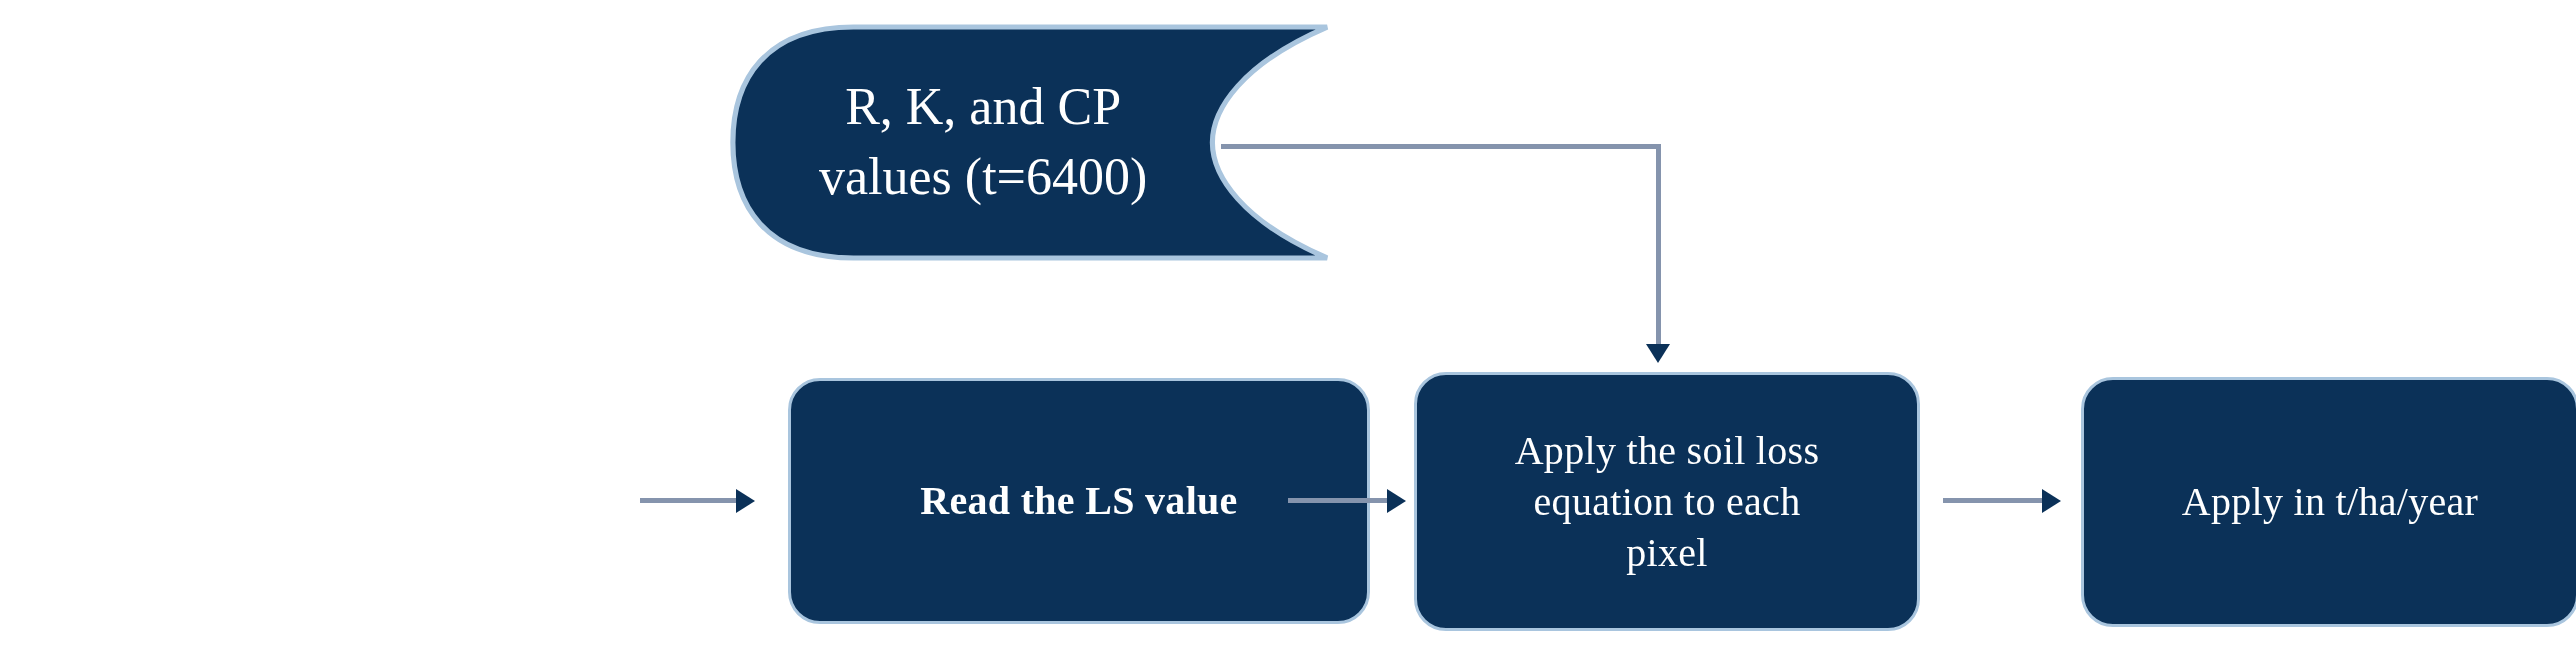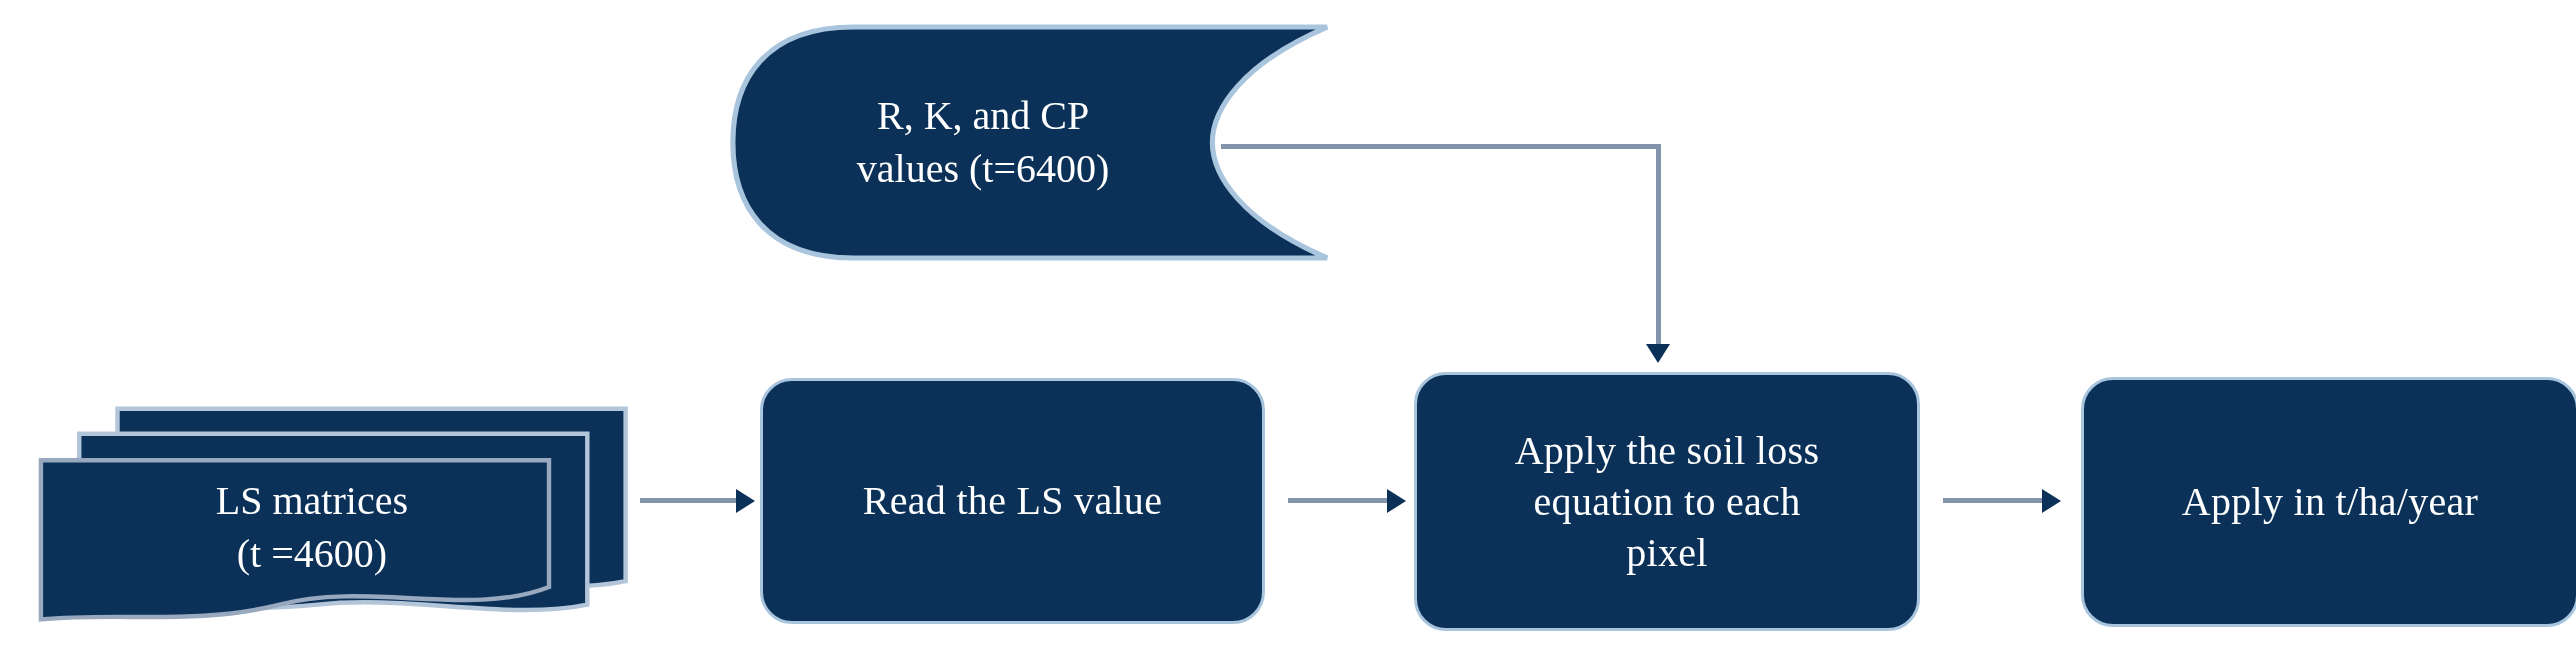--- a/index.html
+++ b/index.html
@@ -47,21 +47,21 @@
     position: absolute;
     left: 20.6px;
     top: 0;
     width: 471px;
     height: 243px;
     display: flex;
     align-items: center;
     justify-content: center;
     text-align: center;
     color: #ffffff;
-    font-size: 40px;
+    font-size: 52px;
     line-height: 1.34;
     white-space: pre-line;
     pointer-events: none;
   }
 
   
   .doc-stack {
     position: absolute;
     left: 32px;
     top: 397px;
@@ -87,21 +87,21 @@
   }
 
   
   .proc-box {
     position: absolute;
     background: #0b3158;
     border: 3.7px solid #a9c5de;
     border-radius: 32px;
     box-sizing: border-box;
   }
-  #box-read   { left: 760px; top: 378px; width: 505px; height: 246px; }
+  #box-read   { left: 788px; top: 378px; width: 582px; height: 246px; font-weight: bold; }
   #box-apply  { left: 1414px; top: 372px; width: 506px; height: 259px; padding-left: 36px; }
   #box-value  { left: 2081px; top: 377px; width: 498px; height: 250px; }
 
   
   .conn {
     position: absolute;
     pointer-events: none;
   }
   .h-line {
     position: absolute;
@@ -146,38 +146,20 @@
     <div class="tape-label">R, K, and CP
 values (t=6400)</div>
   </div>
 
   <div class="conn">
     <div class="h-line" style="left:1221px; top:144px; width:440px;"></div>
     <div class="v-line" style="left:1656px; top:144px; height:208px;"></div>
     <div class="arrow-down" style="left:1646px; top:344px;"></div>
   </div>
 
-  <div class="doc-stack">
-    <svg width="604" height="243" viewBox="0 0 820 330" xmlns="http://www.w3.org/2000/svg">
-
-      <path d="M 116 16 L 806 16 L 806 250
-               C 700 272 560 236 440 250
-               C 330 262 220 244 116 254 Z" fill="#0b3158" stroke="#b3c5d9" stroke-width="6"></path>
-
-      <path d="M 64 50 L 754 50 L 754 282
-               C 648 304 508 268 388 282
-               C 278 294 168 276 64 286 Z" fill="#0b3158" stroke="#b3c5d9" stroke-width="6"></path>
-
-      <path d="M 12 86 L 702 86 L 702 258
-               C 596 300 456 250 336 282
-               C 226 310 116 292 12 302 Z" fill="#0b3158" stroke="#97a8bf" stroke-width="6"></path>
-    </svg>
-    <div class="doc-stack-label">LS matrices
-(t =4600)</div>
-  </div>
 
   <div class="conn">
     <div class="h-line" style="left:640px; top:498px; width:100px;"></div>
     <div class="arrow-right" style="left:736px; top:489px;"></div>
   </div>
 
   <div class="proc-box" id="box-read">
     <div class="node-label">Read the LS value</div>
   </div>
 

